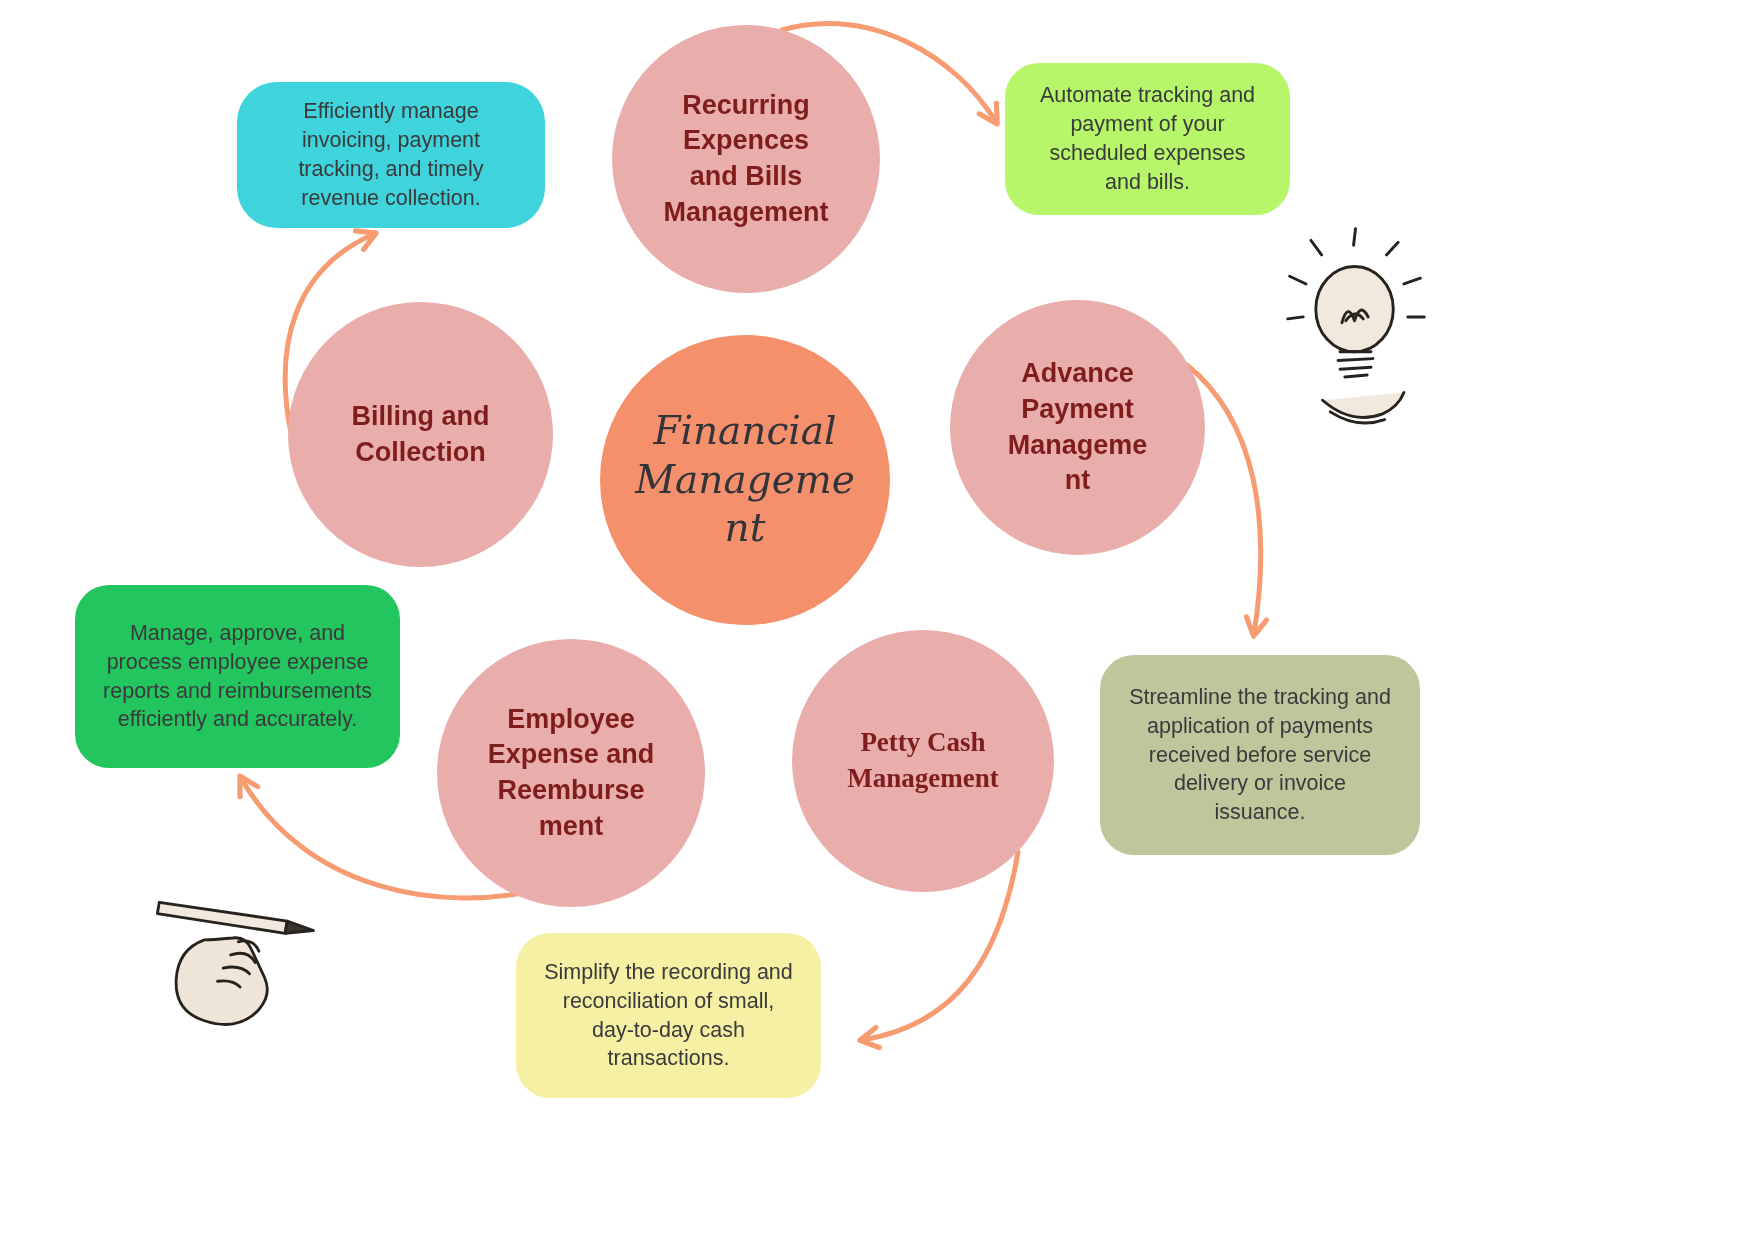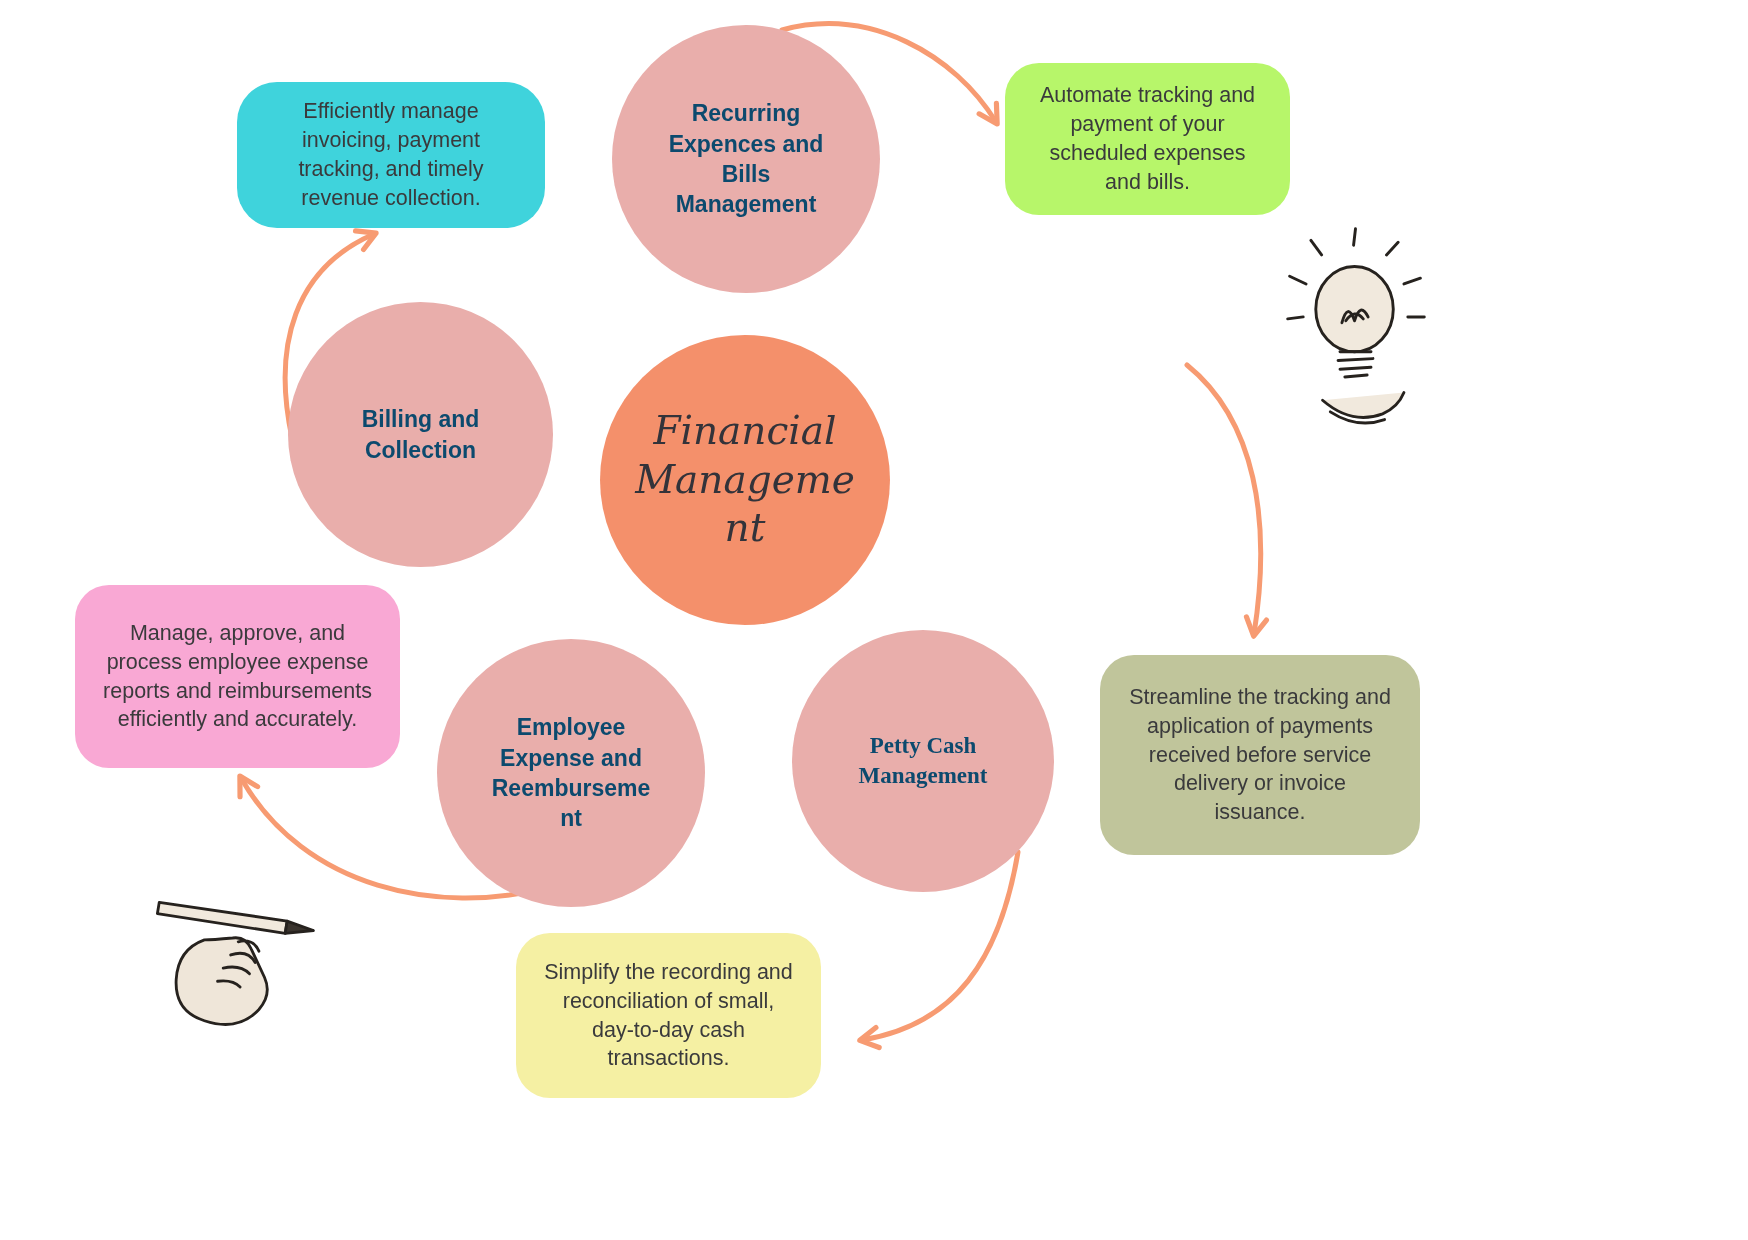--- a/index.html
+++ b/index.html
@@ -19,23 +19,23 @@
     position: absolute;
     border-radius: 50%;
     background: #E9AEAB;
     display: flex;
     align-items: center;
     justify-content: center;
     text-align: center;
   }
   .circle .label {
     font-weight: 700;
-    font-size: 23px;
+    font-size: 27px;
     line-height: 1.32;
-    color: #0c4a6e;
+    color: #7f1d1d;
     overflow-wrap: anywhere;
   }
   .center-circle { background: #F4906B; }
   .center-circle .label {
     font-family: "DejaVu Serif", "Liberation Serif", serif;
     font-style: italic;
     font-weight: 400;
     font-size: 39px;
     line-height: 1.25;
     color: #33333A;
@@ -51,21 +51,21 @@
     text-align: center;
     padding: 18px 26px;
     font-size: 21.5px;
     line-height: 1.34;
     color: #3A3A3C;
   }
   .callout-cyan   { background: #3FD3DC; border-radius: 40px; }
   .callout-green  { background: #B7F66A; }
   .callout-olive  { background: #C0C59B; }
   .callout-yellow { background: #F5F0A3; }
-  .callout-gray   { background: #f9a8d4; }
+  .callout-gray   { background: #22c55e; }
 
   
   .arrows {
     position: absolute;
     left: 0; top: 0;
     pointer-events: none;
   }
   .doodle { position: absolute; }
 </style>
 </head>
@@ -93,20 +93,23 @@
   </div>
 
   <div class="circle" style="left:612px; top:25px; width:268px; height:268px;">
     <div class="label" style="max-width:178px;">Recurring Expences and Bills Management</div>
   </div>
 
   <div class="circle" style="left:288px; top:302px; width:265px; height:265px;">
     <div class="label" style="max-width:160px;">Billing and Collection</div>
   </div>
 
+  <div class="circle" style="left:950px; top:300px; width:255px; height:255px;">
+    <div class="label" style="max-width:150px;">Advance Payment Management</div>
+  </div>
 
   <div class="circle" style="left:437px; top:639px; width:268px; height:268px;">
     <div class="label" style="max-width:168px;">Employee Expense and Reembursement</div>
   </div>
 
   <div class="circle" style="left:792px; top:630px; width:262px; height:262px;">
     <div class="label" style="max-width:170px;font-family:Liberation Serif, serif;">Petty Cash Management</div>
   </div>
 
   <div class="callout callout-green" style="left:1005px; top:63px; width:285px; height:152px;">

